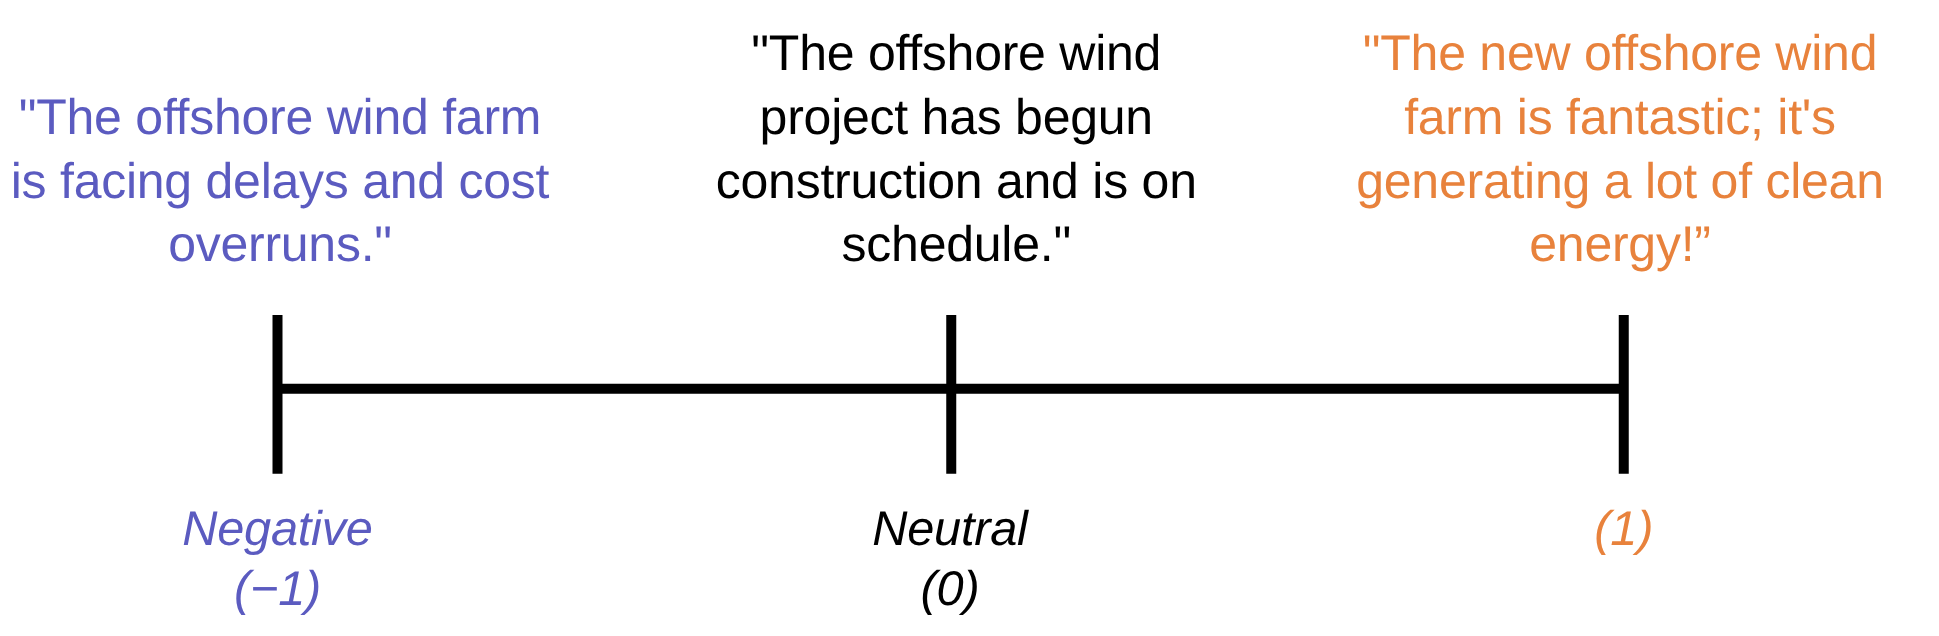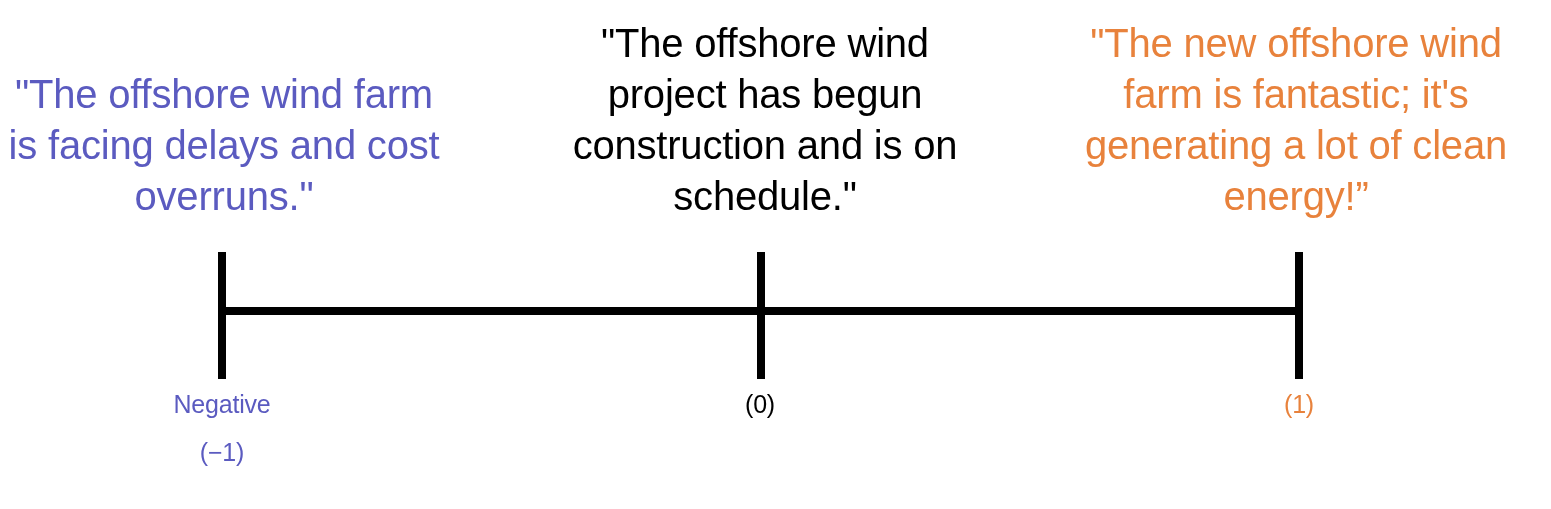--- a/index.html
+++ b/index.html
@@ -64,26 +64,27 @@
     position: absolute;
     width: 8px;
     background: #000000;
     top: 252px;
     height: 127px;
   }
 
   
   .scale-label {
     position: absolute;
-    top: 380px;
+    top: 400px;
     text-align: center;
-    font-size: 25px;
+    font-size: 39px;
     line-height: 48px;
     font-weight: 400;
     letter-spacing: -0.2px;
+    font-style: italic;
   }
   .scale-label .value {
     display: block;
   }
   #label-negative { left: 22px;   width: 400px; }
   #label-neutral  { left: 560px;  width: 400px; }
   #label-positive { left: 1099px; width: 400px; }
 </style>
 </head>
 <body style="background: rgb(255, 255, 255);">
@@ -105,20 +106,21 @@
 
     <div class="axis-tick" style="left: 1295px; background: rgb(0, 0, 0);"></div>
   </div>
 
   <div class="scale-label" id="label-negative" style="color: rgb(91, 91, 192);">
     <span class="name">Negative</span>
     <span class="value">(−1)</span>
   </div>
 
   <div class="scale-label" id="label-neutral" style="color: rgb(0, 0, 0);">
+    <span class="name">Neutral</span>
     <span class="value">(0)</span>
   </div>
 
   <div class="scale-label" id="label-positive" style="color: rgb(232, 130, 60);">
     <span class="value">(1)</span>
   </div>
 
 </div>
 
 </body></html>

